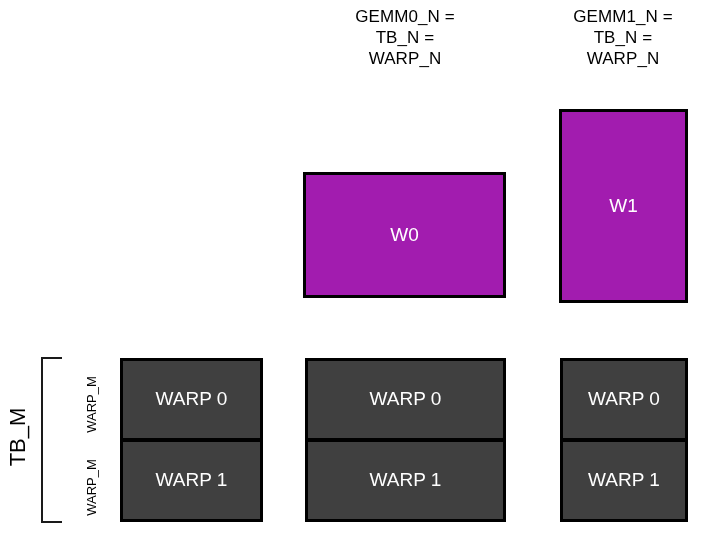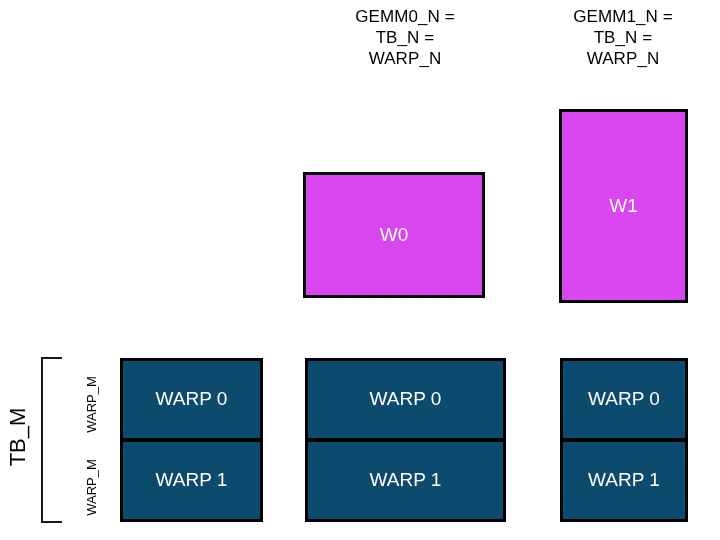--- a/index.html
+++ b/index.html
@@ -27,46 +27,46 @@
     color: #000000;
     white-space: pre-line;
     letter-spacing: 0.1px;
   }
   #header-gemm0 { left: 310px; top: 6px; width: 190px; }
   #header-gemm1 { left: 533px; top: 6px; width: 180px; text-align: center; }
 
   
   .blue-box {
     position: absolute;
-    background: #d946ef;
+    background: #a21caf;
     border: 3px solid #000000;
     box-sizing: border-box;
     display: flex;
     align-items: center;
     justify-content: center;
     color: #ffffff;
     font-size: 19px;
   }
-  #blue-w0 { left: 303px; top: 172px; width: 182px; height: 126px; }
+  #blue-w0 { left: 303px; top: 172px; width: 203px; height: 126px; }
   #blue-w1 { left: 559px; top: 109px; width: 129px; height: 194px; }
 
   
   .green-stack {
     position: absolute;
     top: 358px;
     height: 165px;
     box-sizing: border-box;
   }
   #green-stack-0 { left: 120px; width: 143px; }
   #green-stack-1 { left: 305px; width: 201px; }
   #green-stack-2 { left: 560px; width: 128px; }
 
   .green-row {
     position: relative;
-    background: #0c4a6e;
+    background: #404040;
     border: 3px solid #000000;
     box-sizing: border-box;
     height: 50%;
     display: flex;
     align-items: center;
     justify-content: center;
     color: #ffffff;
     font-size: 19px;
   }
   .green-row + .green-row {

